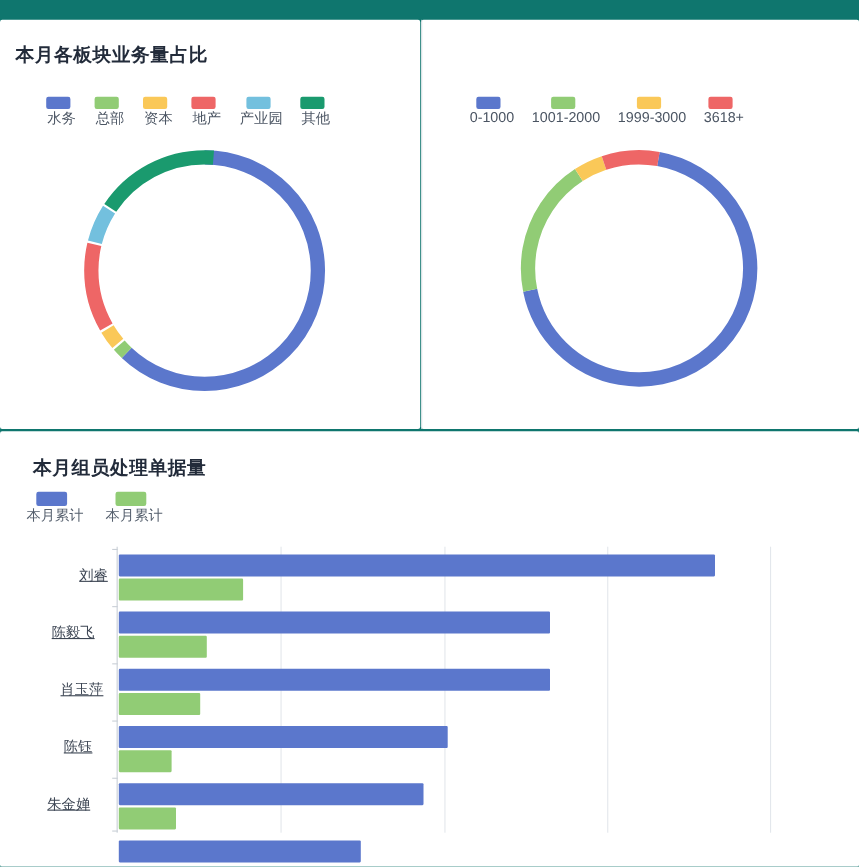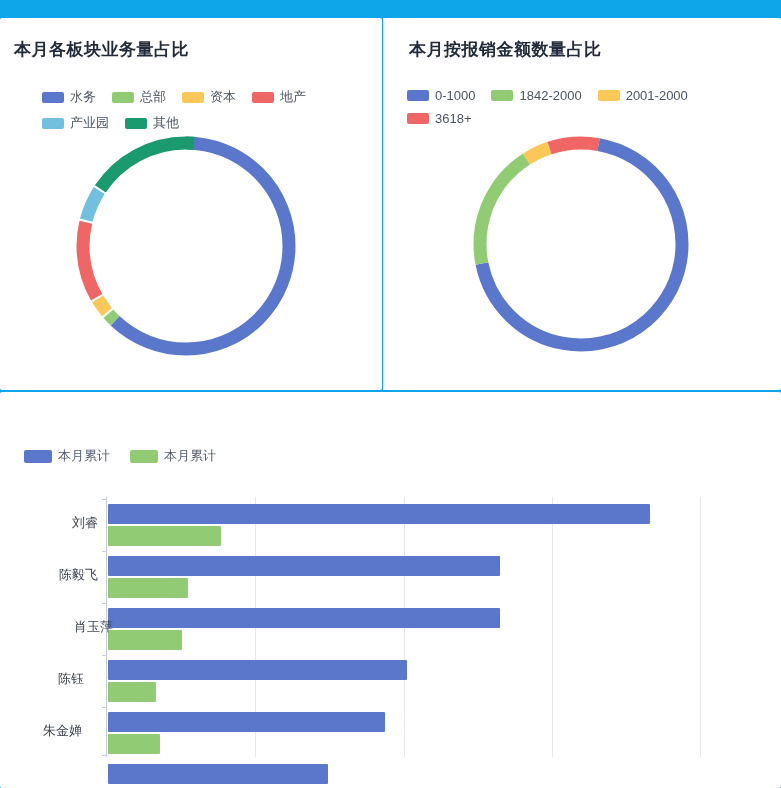--- a/index.html
+++ b/index.html
@@ -5,21 +5,21 @@
   html, body {
     margin: 0;
     padding: 0;
     background: #eef0f4;
     font-family: "Liberation Sans", sans-serif;
   }
   #page {
     position: relative;
     width: 781px;
     height: 788px;
-    background: #0ea5e9;
+    background: #0f766e;
     overflow: hidden;
   }
   .card {
     position: absolute;
     background: #ffffff;
     border-radius: 2px;
   }
   .card-title {
     font-size: 17px;
     font-weight: bold;
@@ -31,20 +31,21 @@
     display: flex;
     flex-wrap: wrap;
     align-items: center;
   }
   .legend-item {
     display: flex;
     align-items: center;
     margin-right: 16px;
     margin-bottom: 8px;
     white-space: nowrap;
+    flex-direction: column;
   }
   .legend-swatch {
     width: 22px;
     height: 11px;
     border-radius: 2px;
     margin-right: 6px;
     display: inline-block;
   }
   .legend-label {
     font-size: 13px;
@@ -78,20 +79,21 @@
     top: 0;
     width: 1px;
     background: #e3e7ec;
   }
   .cat-label {
     position: absolute;
     font-size: 13px;
     color: #3d4654;
     text-align: right;
     white-space: nowrap;
+    text-decoration: underline;
   }
   .tick {
     position: absolute;
     width: 5px;
     height: 1px;
     background: #c9cfd6;
   }
   .bar {
     position: absolute;
     border-radius: 1px;
@@ -149,34 +151,33 @@
         <circle cx="116" cy="116" r="103" fill="none" stroke="#EE6666" stroke-width="13" stroke-dasharray="77.7 569.5" stroke-dashoffset="-431.2" transform="rotate(-90 116 116)"></circle>
 
         <circle cx="116" cy="116" r="103" fill="none" stroke="#73C0DE" stroke-width="13" stroke-dasharray="32.4 614.8" stroke-dashoffset="-510.9" transform="rotate(-90 116 116)"></circle>
 
         <circle cx="116" cy="116" r="103" fill="none" stroke="#1A9A6E" stroke-width="13" stroke-dasharray="110.1 537.1" stroke-dashoffset="-545.3" transform="rotate(-90 116 116)"></circle>
       </svg>
     </div>
   </div>
 
   <div class="card" style="left:383px; top:18px; width:398px; height:372px;">
-    <div class="card-title" style="position:absolute; left:26px; top:20px;">本月按报销金额数量占比</div>
-
-    <div class="legend" style="position:absolute; left:24px; top:70px; width:340px;">
+
+    <div class="legend" style="position:absolute; left:44px; top:70px; width:340px;">
       <div class="legend-item">
         <span class="legend-swatch" style="background:#5B77CC"></span>
         <span class="legend-label">0-1000</span>
       </div>
       <div class="legend-item">
         <span class="legend-swatch" style="background:#91CC75"></span>
-        <span class="legend-label">1842-2000</span>
+        <span class="legend-label">1001-2000</span>
       </div>
       <div class="legend-item">
         <span class="legend-swatch" style="background:#FAC858"></span>
-        <span class="legend-label">2001-2000</span>
+        <span class="legend-label">1999-3000</span>
       </div>
       <div class="legend-item">
         <span class="legend-swatch" style="background:#EE6666"></span>
         <span class="legend-label">3618+</span>
       </div>
     </div>
 
     <div class="donut-wrap" style="left:84px; top:112px; width:228px; height:228px;">
       <svg class="donut" width="228" height="228" viewBox="0 0 228 228">
 
@@ -187,20 +188,21 @@
         <circle cx="114" cy="114" r="101" fill="none" stroke="#FAC858" stroke-width="13" stroke-dasharray="25.4 609.2" stroke-dashoffset="-558.5" transform="rotate(-80 114 114)"></circle>
 
         <circle cx="114" cy="114" r="101" fill="none" stroke="#EE6666" stroke-width="13" stroke-dasharray="50.8 583.8" stroke-dashoffset="-583.9" transform="rotate(-80 114 114)"></circle>
       </svg>
     </div>
 
     <div class="divider-v" style="left:0px; top:0px; height:372px;"></div>
   </div>
 
   <div class="card" style="left:0px; top:392px; width:781px; height:396px;">
+    <div class="card-title" style="position:absolute; left:30px; top:22px;">本月组员处理单据量</div>
 
     <div class="bar-legend" style="position:absolute; left:0px; top:55px; width:781px;">
       <div class="legend-item">
         <span class="legend-swatch" style="background:#5B77CC; width:28px; height:13px;"></span>
         <span class="legend-label">本月累计</span>
       </div>
       <div class="legend-item">
         <span class="legend-swatch" style="background:#91CC75; width:28px; height:13px;"></span>
         <span class="legend-label">本月累计</span>
       </div>
@@ -232,19 +234,19 @@
 
       <div class="tick" style="left:-5px; top:2px;"></div>
       <div class="tick" style="left:-5px; top:54px;"></div>
       <div class="tick" style="left:-5px; top:106px;"></div>
       <div class="tick" style="left:-5px; top:158px;"></div>
       <div class="tick" style="left:-5px; top:210px;"></div>
       <div class="tick" style="left:-5px; top:258px;"></div>
     </div>
 
     <div class="cat-label" style="left:26px; top:122px; width:72px;">刘睿</div>
-    <div class="cat-label" style="left:26px; top:174px; width:72px;">陈毅飞</div>
-    <div class="cat-label" style="left:41px; top:226px; width:72px;">肖玉萍</div>
+    <div class="cat-label" style="left:14px; top:174px; width:72px;">陈毅飞</div>
+    <div class="cat-label" style="left:22px; top:226px; width:72px;">肖玉萍</div>
     <div class="cat-label" style="left:12px; top:278px; width:72px;">陈钰</div>
     <div class="cat-label" style="left:10px; top:330px; width:72px;">朱金婵</div>
   </div>
 
 </div>
 
 </body></html>

